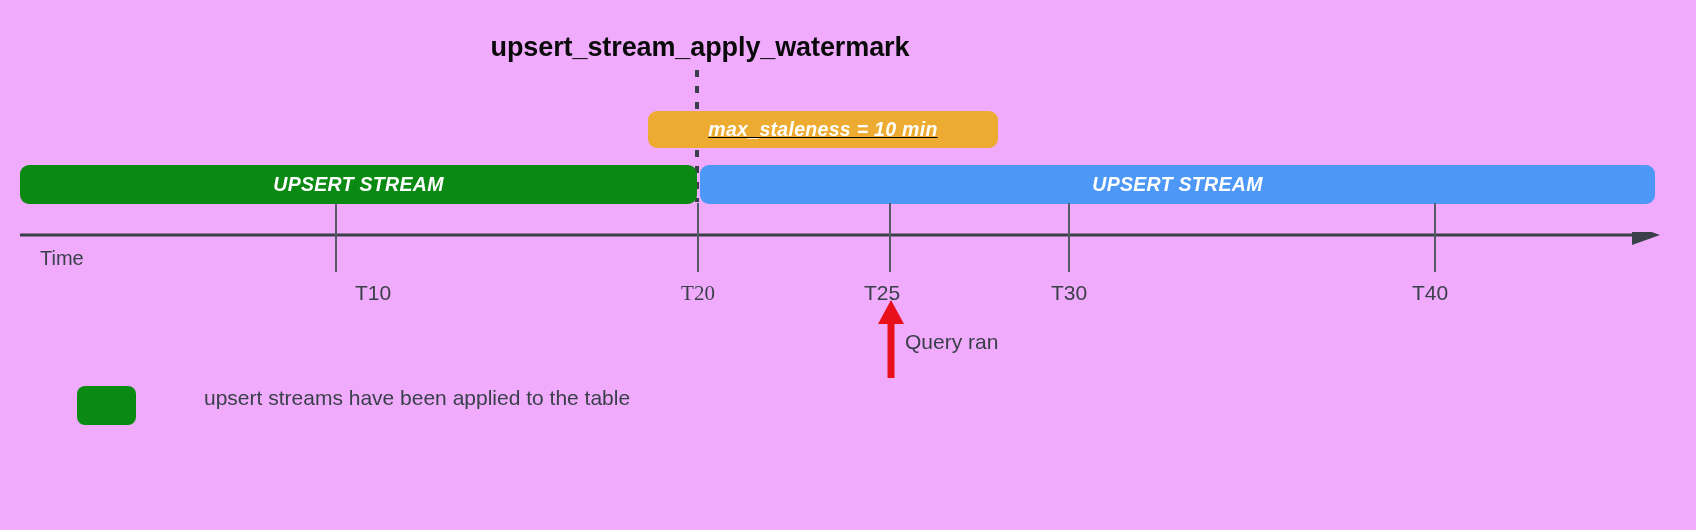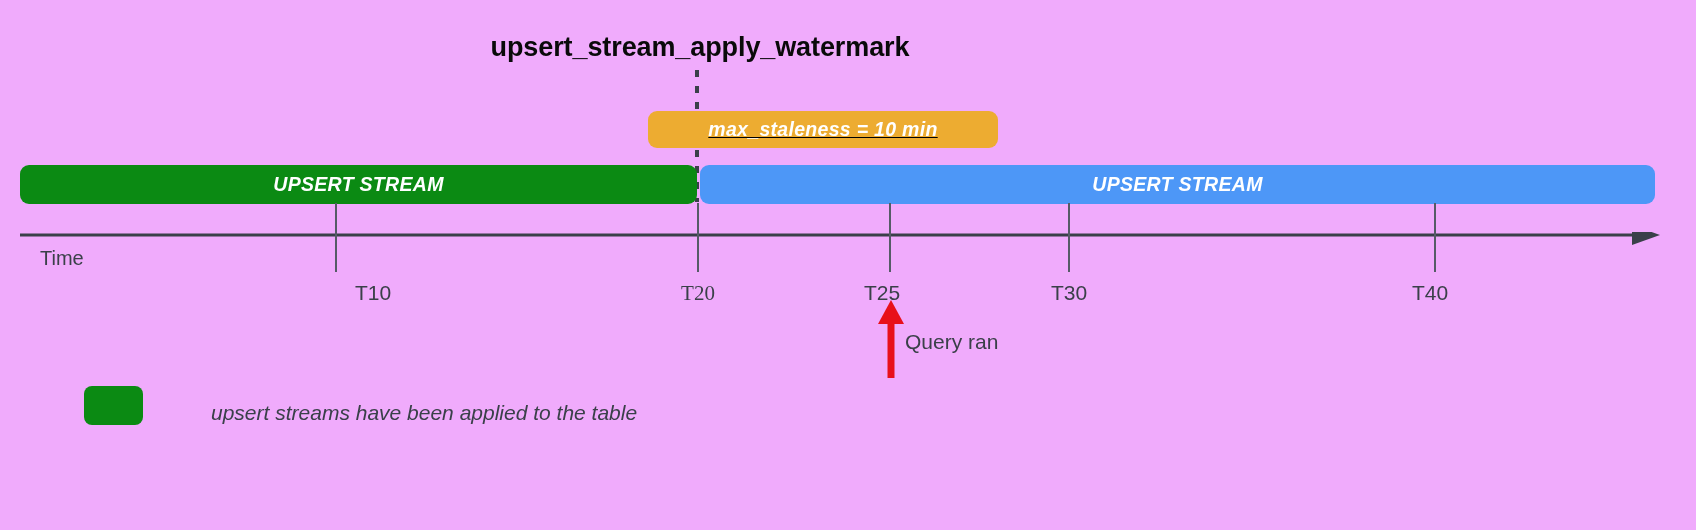--- a/index.html
+++ b/index.html
@@ -140,24 +140,23 @@
     top: 330px;
     font-size: 21px;
     color: #3a4049;
     white-space: nowrap;
     text-align: right;
   }
 
   
   .legend-row {
     position: absolute;
-    left: 84px;
+    left: 77px;
     display: flex;
-    align-items: flex-end;
-    font-style: italic;
+    align-items: flex-start;
   }
   .legend-row-0 { top: 386px; }
   .legend-row-1 { top: 448px; }
   .legend-swatch {
     width: 59px;
     height: 39px;
     border-radius: 8px;
     flex: 0 0 auto;
   }
   .legend-swatch.green { background: #0b8a13; }

